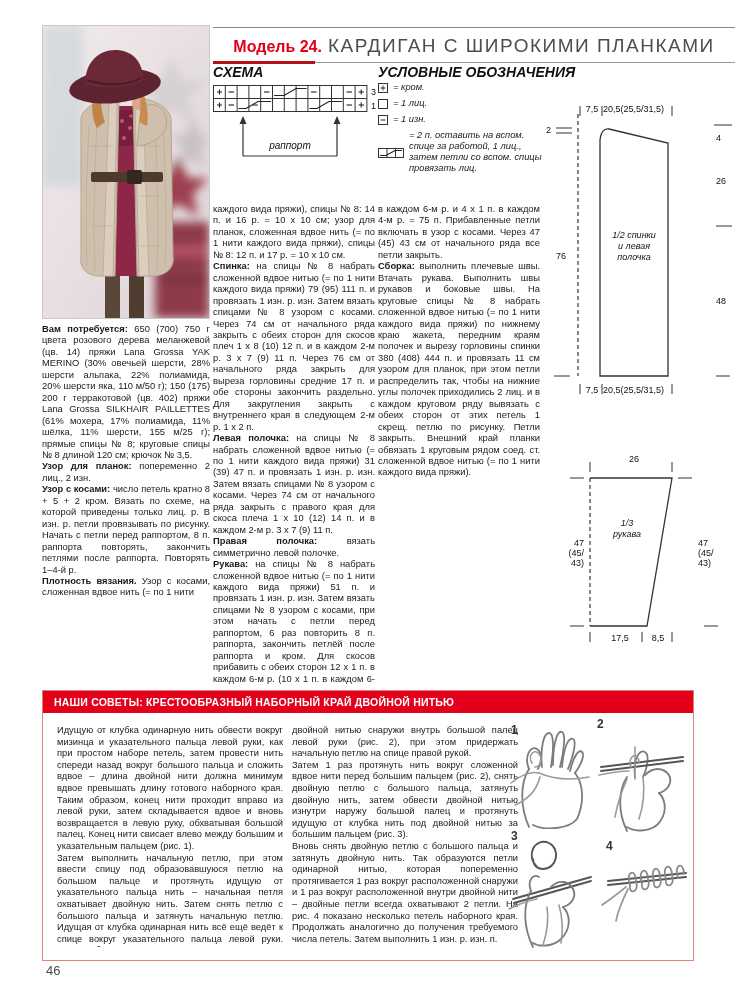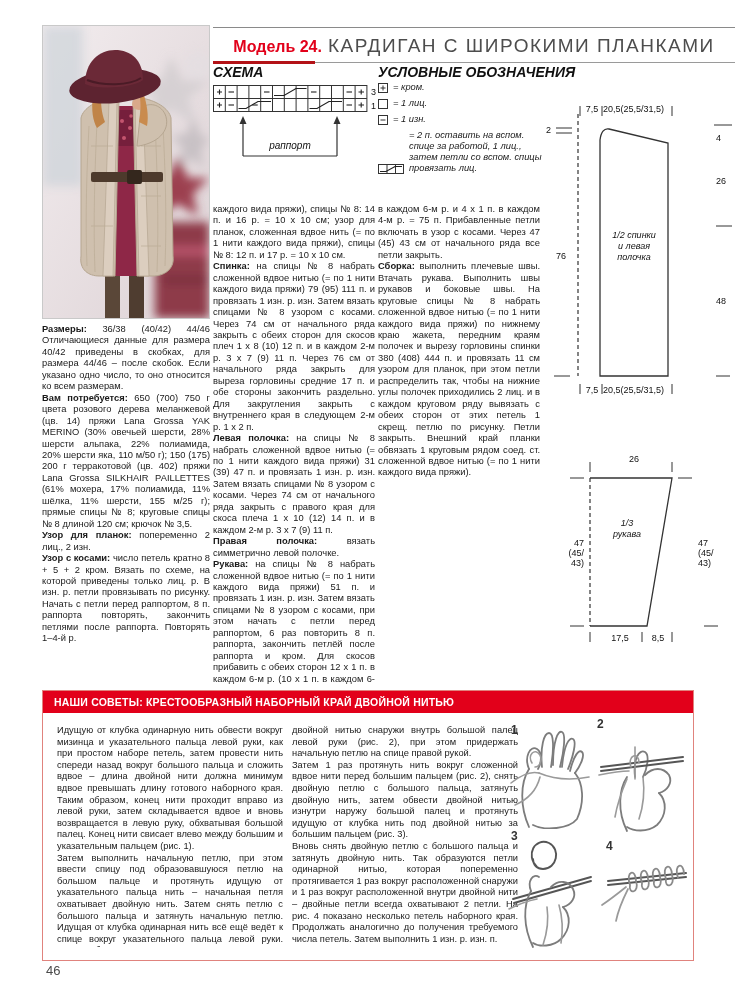--- a/index.html
+++ b/index.html
@@ -16,21 +16,21 @@
   .model-dot{font-size:16px;font-weight:bold;color:#e2001a;}
   .header-title{font-size:19px;color:#4d4d4d;letter-spacing:1.5px;margin-left:6px;}
   .red-underline{position:absolute;left:0;bottom:-2px;width:102px;height:3px;background:#b31217;}
   
   .schema-title,.legend-title{position:absolute;font-size:14px;font-weight:bold;font-style:italic;color:#111;}
   .schema-title{left:213px;top:64px;}
   .legend-title{left:378px;top:64px;}
   .chart-svg{position:absolute;left:213px;top:83px;}
   .rapport-svg{position:absolute;left:213px;top:114px;}
   .legend{position:absolute;left:378px;top:82px;width:168px;}
-  .legend-item{display:flex;align-items:flex-end;margin-bottom:5px;}
+  .legend-item{display:flex;align-items:center;margin-bottom:5px;}
   .legend-item svg{flex:0 0 auto;margin-top:1px;}
   .legend-text{font-size:9.3px;font-style:italic;line-height:11px;margin-left:5px;}
   
   .diagram{position:absolute;}
   .diagram span{position:absolute;font-size:9px;color:#111;}
   .d-center{font-style:italic;text-align:center;white-space:pre-line;line-height:11px;}
   .d-pre{white-space:pre-line;line-height:10px;text-align:right;}
   
   .col{position:absolute;font-size:9.35px;line-height:11.45px;text-align:justify;overflow:hidden;}
   .col p{margin:0;}
@@ -281,24 +281,24 @@
     <span class="d-pre" style="left:152px;top:100px;width:34px;text-align:left;">47
 (45/
 43)</span>
     <span class="d-center" style="left:56px;top:80px;width:50px;">1/3
 рукава</span>
     <span style="left:54px;top:195px;width:40px;text-align:center;">17,5</span>
     <span style="left:99px;top:195px;width:26px;text-align:center;">8,5</span>
   </div>
 
   <div class="col col-left">
-    <p><b>Размеры: </b><span>36/38 (40/42) 44/46 Отличающиеся данные для размера 40/42 приведены в скобках, для размера 44/46 – после скобок. Если указано одно число, то оно относится ко всем размерам.</span></p>
     <p><b>Вам потребуется: </b><span>650 (700) 750 г цвета розового дерева меланжевой (цв. 14) пряжи Lana Grossa YAK MERINO (30% овечьей шерсти, 28% шерсти альпака, 22% полиамида, 20% шерсти яка, 110 м/50 г); 150 (175) 200 г терракотовой (цв. 402) пряжи Lana Grossa SILKHAIR PAILLETTES (61% мохера, 17% полиамида, 11% шёлка, 11% шерсти, 155 м/25 г); прямые спицы № 8; круговые спицы № 8 длиной 120 см; крючок № 3,5.</span></p>
     <p><b>Узор для планок: </b><span>попеременно 2 лиц., 2 изн.</span></p>
     <p><b>Узор с косами: </b><span>число петель кратно 8 + 5 + 2 кром. Вязать по схеме, на которой приведены только лиц. р. В изн. р. петли провязывать по рисунку. Начать с петли перед раппортом, 8 п. раппорта повторять, закончить петлями после раппорта. Повторять 1–4-й р.</span></p>
+    <p><b>Плотность вязания. </b><span>Узор с косами, сложенная вдвое нить (= по 1 нити</span></p>
   </div>
 
   <div class="col col-mid">
     <p><b></b><span>каждого вида пряжи), спицы № 8: 14 п. и 16 р. = 10 х 10 см; узор для планок, сложенная вдвое нить (= по 1 нити каждого вида пряжи), спицы № 8: 12 п. и 17 р. = 10 х 10 см.</span></p>
     <p><b>Спинка: </b><span>на спицы № 8 набрать сложенной вдвое нитью (= по 1 нити каждого вида пряжи) 79 (95) 111 п. и провязать 1 изн. р. изн. Затем вязать спицами № 8 узором с косами. Через 74 см от начального ряда закрыть с обеих сторон для скосов плеч 1 х 8 (10) 12 п. и в каждом 2-м р. 3 х 7 (9) 11 п. Через 76 см от начального ряда закрыть для выреза горловины средние 17 п. и обе стороны закончить раздельно. Для закругления закрыть с внутреннего края в следующем 2-м р. 1 х 2 п.</span></p>
     <p><b>Левая полочка: </b><span>на спицы № 8 набрать сложенной вдвое нитью (= по 1 нити каждого вида пряжи) 31 (39) 47 п. и провязать 1 изн. р. изн. Затем вязать спицами № 8 узором с косами. Через 74 см от начального ряда закрыть с правого края для скоса плеча 1 х 10 (12) 14 п. и в каждом 2-м р. 3 х 7 (9) 11 п.</span></p>
     <p><b>Правая полочка: </b><span>вязать симметрично левой полочке.</span></p>
     <p><b>Рукава: </b><span>на спицы № 8 набрать сложенной вдвое нитью (= по 1 нити каждого вида пряжи) 51 п. и провязать 1 изн. р. изн. Затем вязать спицами № 8 узором с косами, при этом начать с петли перед раппортом, 6 раз повторить 8 п. раппорта, закончить петлёй после раппорта и кром. Для скосов прибавить с обеих сторон 12 х 1 п. в каждом 6-м р. (10 х 1 п. в каждом 6-м р. и 2 х 1 п. в каждом 4-м р.) 8 х 1 п.</span></p>
   </div>
 

